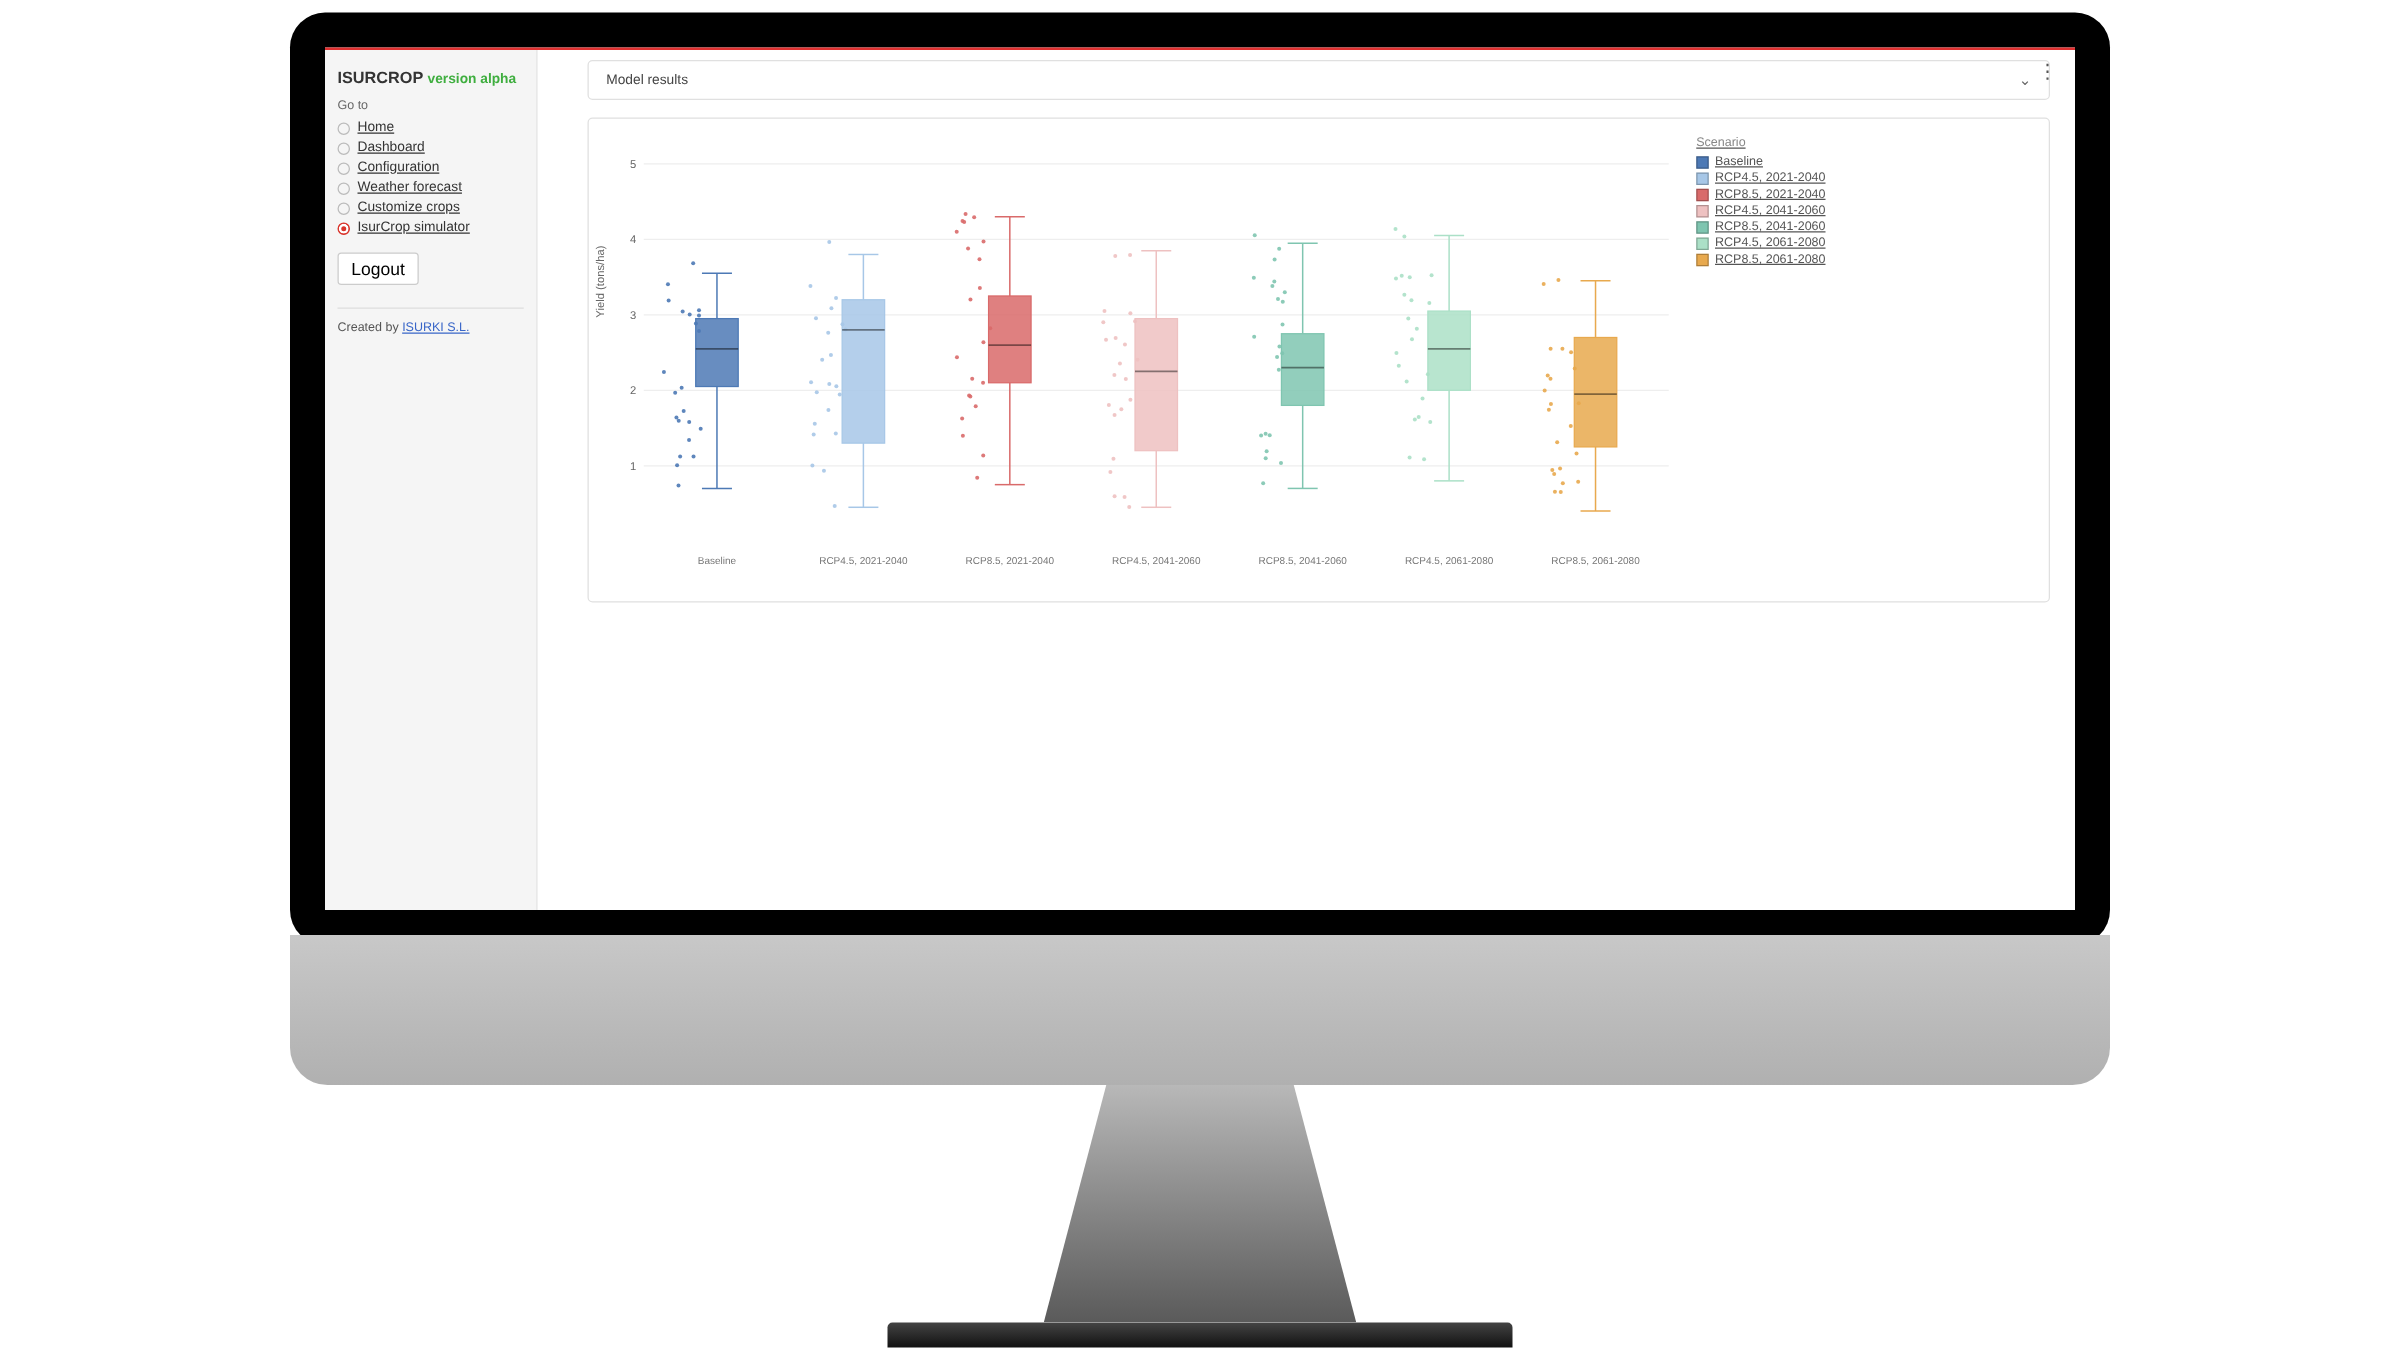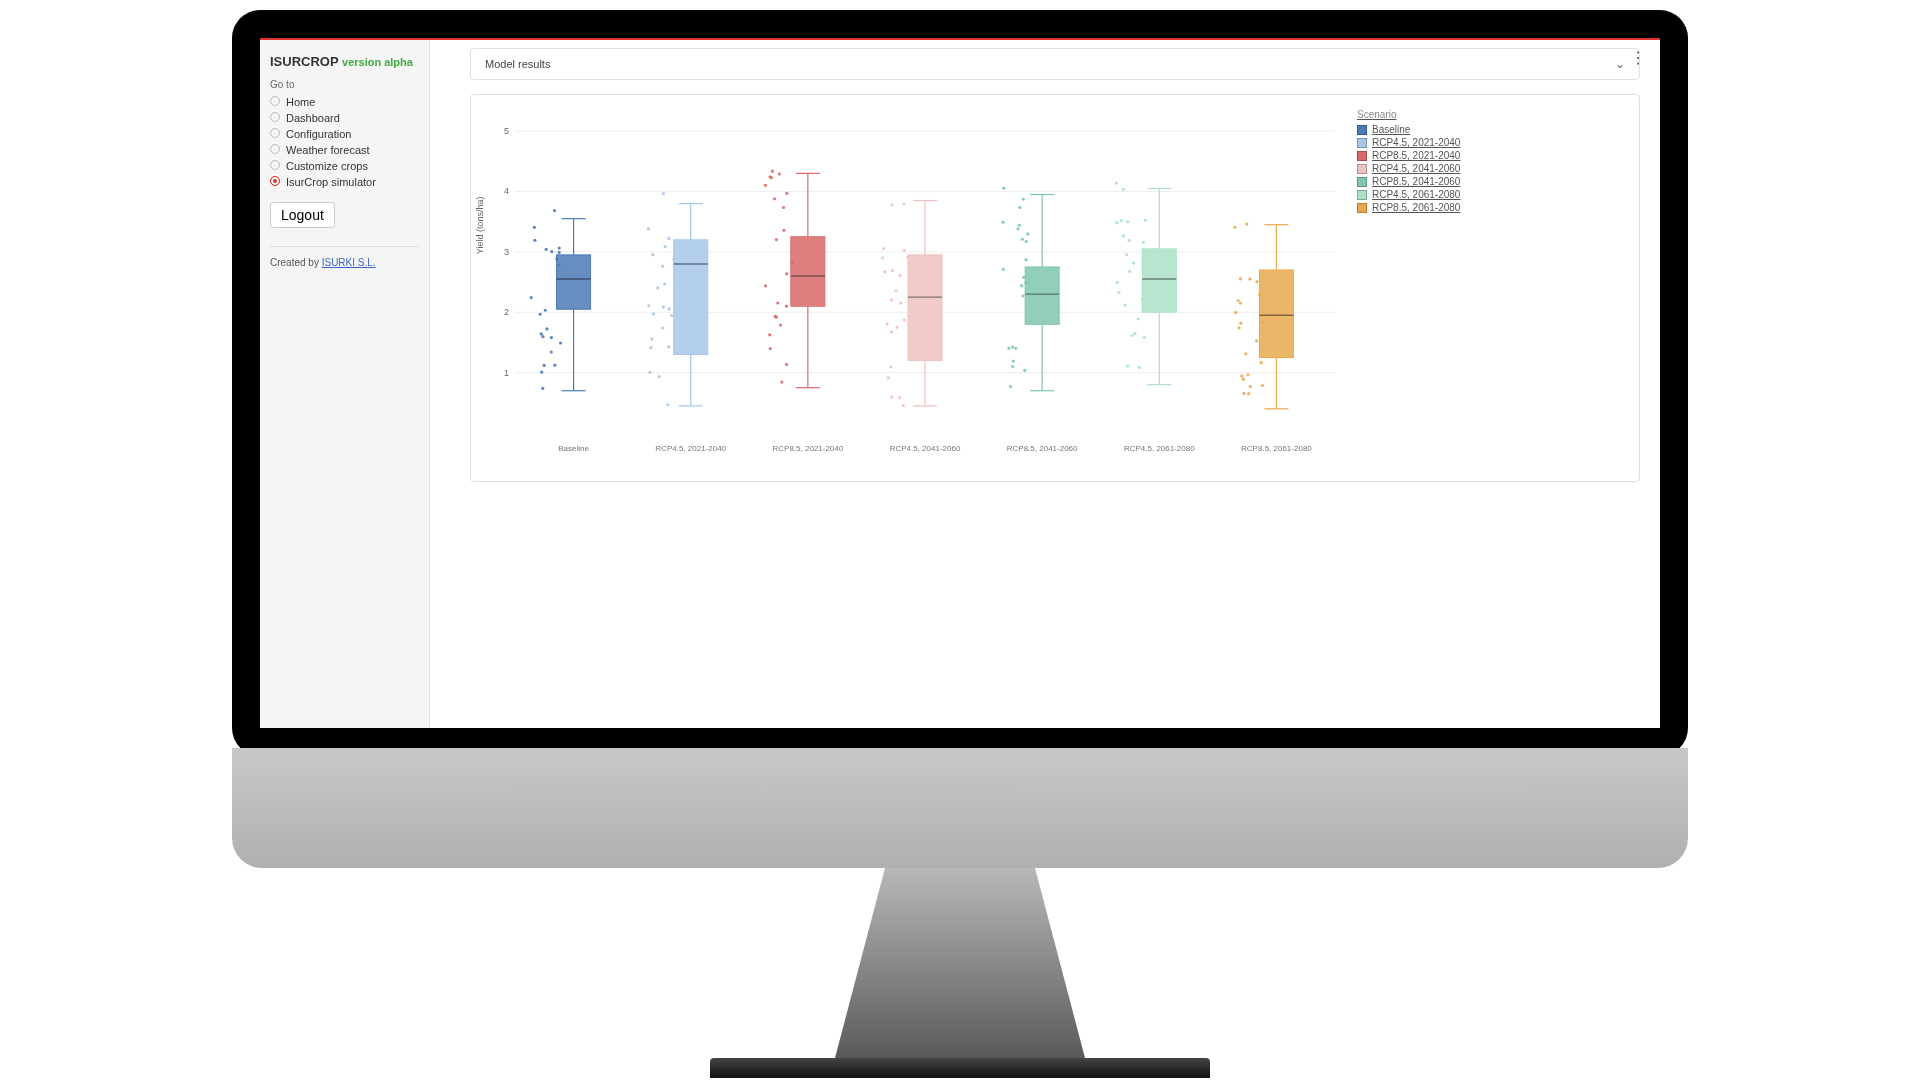--- a/index.html
+++ b/index.html
@@ -10,21 +10,21 @@
   .chin { height: 120px; background: linear-gradient(#c8c8c8, #b0b0b0); border-radius: 0 0 30px 30px; margin-top: -8px; }
   .stand { width: 250px; height: 190px; margin: 0 auto; background: linear-gradient(#b8b8b8, #5a5a5a); clip-path: polygon(20% 0, 80% 0, 100% 100%, 0 100%); }
   .base { width: 500px; height: 20px; margin: 0 auto; background: linear-gradient(#444,#111); border-radius: 4px 4px 0 0; }
 
   
   .sidebar { width: 170px; background: #f5f5f5; padding: 14px 10px; font-size: 11px; color: #333; border-right: 1px solid #e5e5e5; }
   .brand { font-size: 13px; font-weight: 700; margin-bottom: 6px; }
   .brand-version { color: #3fae3f; font-weight: 700; font-size: 11px; }
   .goto { color: #666; margin: 10px 0 4px; font-size: 10px; }
   .nav-list { list-style: none; }
-  .nav-item { display: flex; align-items: flex-start; gap: 6px; padding: 2px 0; cursor: pointer; }
+  .nav-item { display: flex; align-items: flex-end; gap: 6px; padding: 2px 0; cursor: pointer; text-decoration: underline; }
   .nav-radio { width: 10px; height: 10px; border: 1px solid #bbb; border-radius: 50%; flex: none; }
   .nav-item.active .nav-radio { background: #d9342b; border-color: #d9342b; box-shadow: inset 0 0 0 2px #fff; }
   .logout-btn { margin-top: 12px; padding: 4px 10px; font-size: 14px; background: #fff; border: 1px solid #ccc; border-radius: 3px; cursor: pointer; }
   .sidebar hr { margin: 18px 0 10px; border: none; border-top: 1px solid #ddd; }
   .credit { font-size: 10px; color: #555; }
   .credit a { color: #3966c8; }
 
   
   .main { flex: 1; padding: 8px 20px 0 40px; position: relative; }
   .kebab { position: absolute; top: 10px; right: 14px; cursor: pointer; font-size: 16px; color: #555; line-height: 1; }

